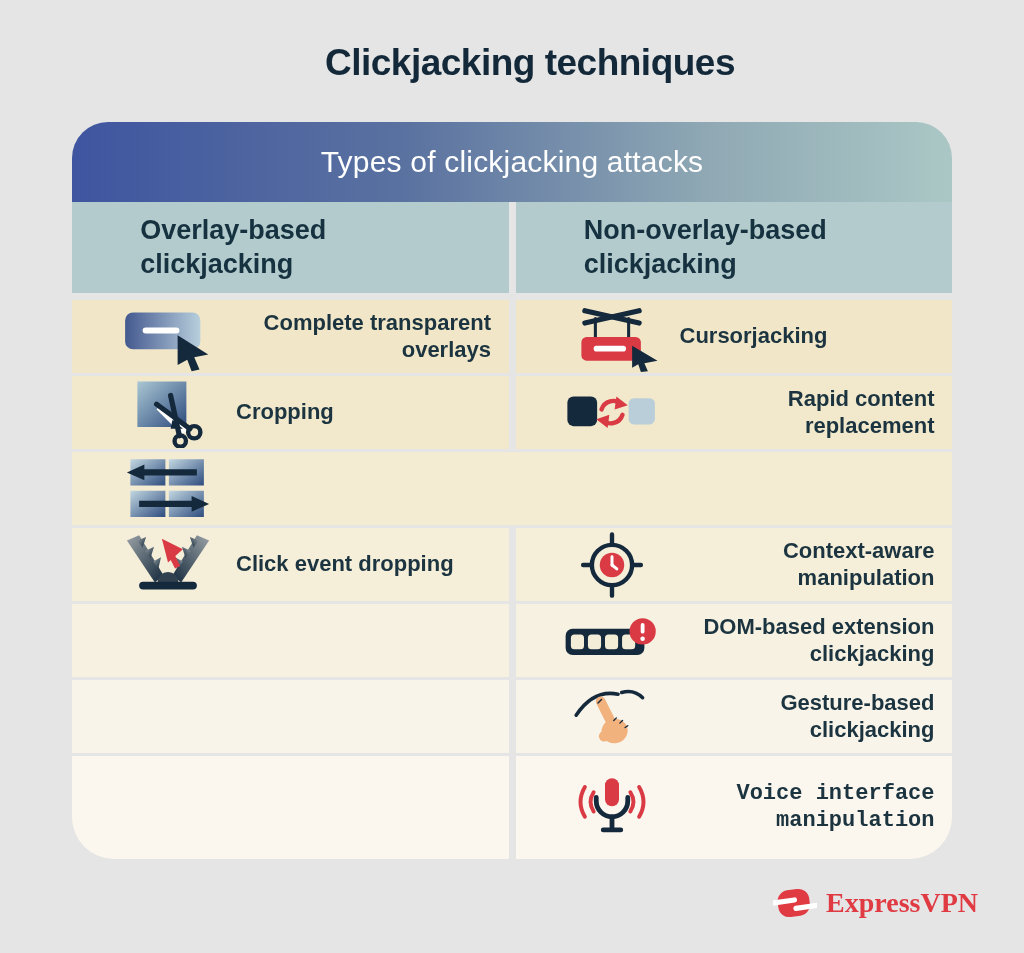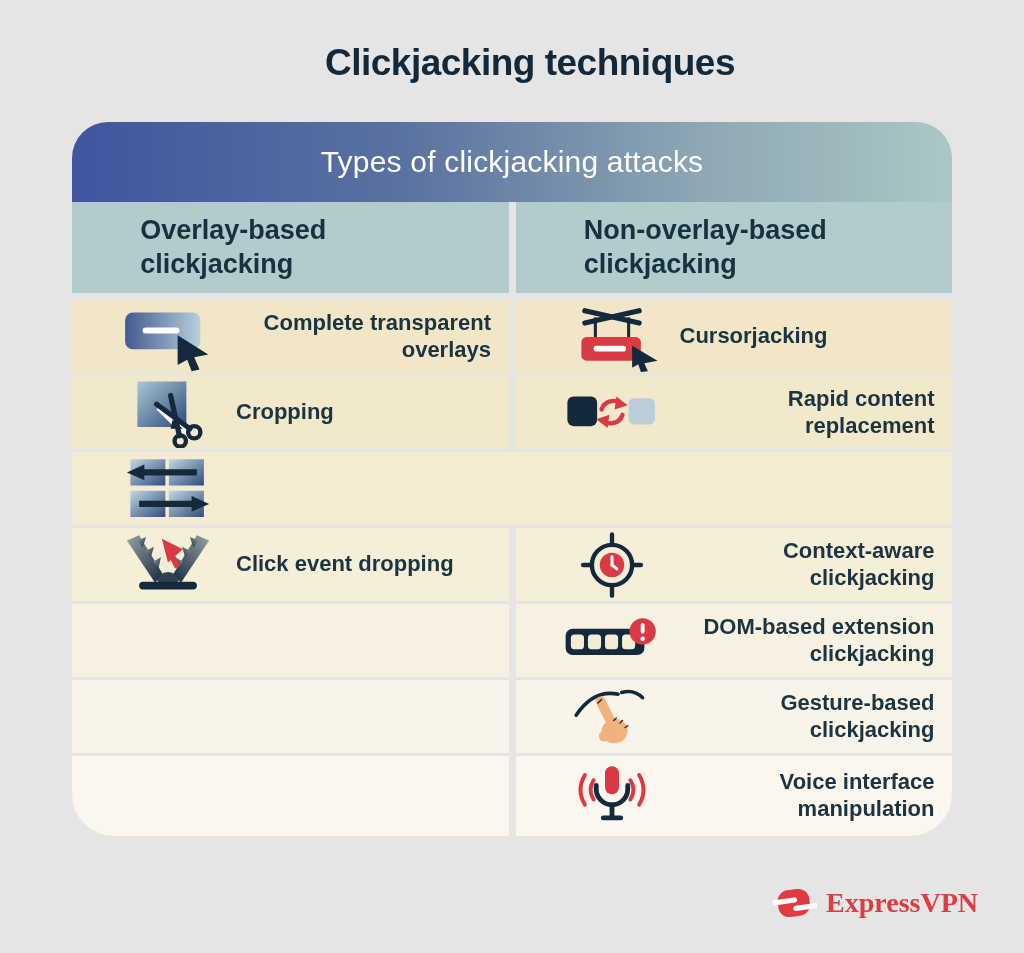--- a/index.html
+++ b/index.html
@@ -21,21 +21,21 @@
     color:#ffffff;font-size:30px;font-weight:500;letter-spacing:0.2px;
   }
   .colheads{display:flex;gap:7px;height:91px;}
   .colhead{
     flex:1;background:#b3cbcc;display:flex;align-items:center;justify-content:center;
     color:#16313f;font-size:27px;font-weight:600;line-height:1.25;
   }
   .colhead .wrapbox{max-width:300px;}
   .rows{display:flex;flex-direction:column;gap:3px;margin-top:7px;text-align:right;}
   .row{display:flex;gap:7px;height:73px;}
-  .row:last-child{height:80px;}
+  .row:last-child{height:103px;font-family:Liberation Mono, monospace;}
   .cell{
     flex:1;display:flex;align-items:center;padding-left:36px;box-sizing:border-box;
   }
   .row:nth-child(1) .cell{background:#f1e7c8;}
   .row:nth-child(2) .cell{background:#f2e9cc;}
   .row:nth-child(3) .cell{background:#f3ebd2;}
   .row:nth-child(4) .cell{background:#f5eed9;}
   .row:nth-child(5) .cell{background:#f7f1e1;}
   .row:nth-child(6) .cell{background:#f9f4e9;}
   .row:nth-child(7) .cell{background:#fbf7ee;}
@@ -214,21 +214,21 @@
                 <line x1="22" y1="40" x2="32" y2="40"></line>
                 <line x1="78" y1="40" x2="88" y2="40"></line>
               </g>
               <circle cx="55" cy="40" r="14" fill="#d93a44"></circle>
               <g stroke="#ffffff" stroke-width="3.4" stroke-linecap="round">
                 <line x1="55" y1="40" x2="55" y2="30.5"></line>
                 <line x1="55" y1="40" x2="60.5" y2="44.5"></line>
               </g>
             </svg>
           </span>
-          <span class="tech-label">Context-aware clickjacking</span>
+          <span class="tech-label">Context-aware manipulation</span>
         </div>
       </div>
 
       <div class="row">
         <div class="cell"></div>
         <div class="cell">
           <span class="icon-box">
             <svg width="104" height="70" viewBox="0 0 110 80">
               <rect x="2" y="26" width="90" height="30" rx="8" fill="#14293c"></rect>
               <g fill="#f3ecd7">

